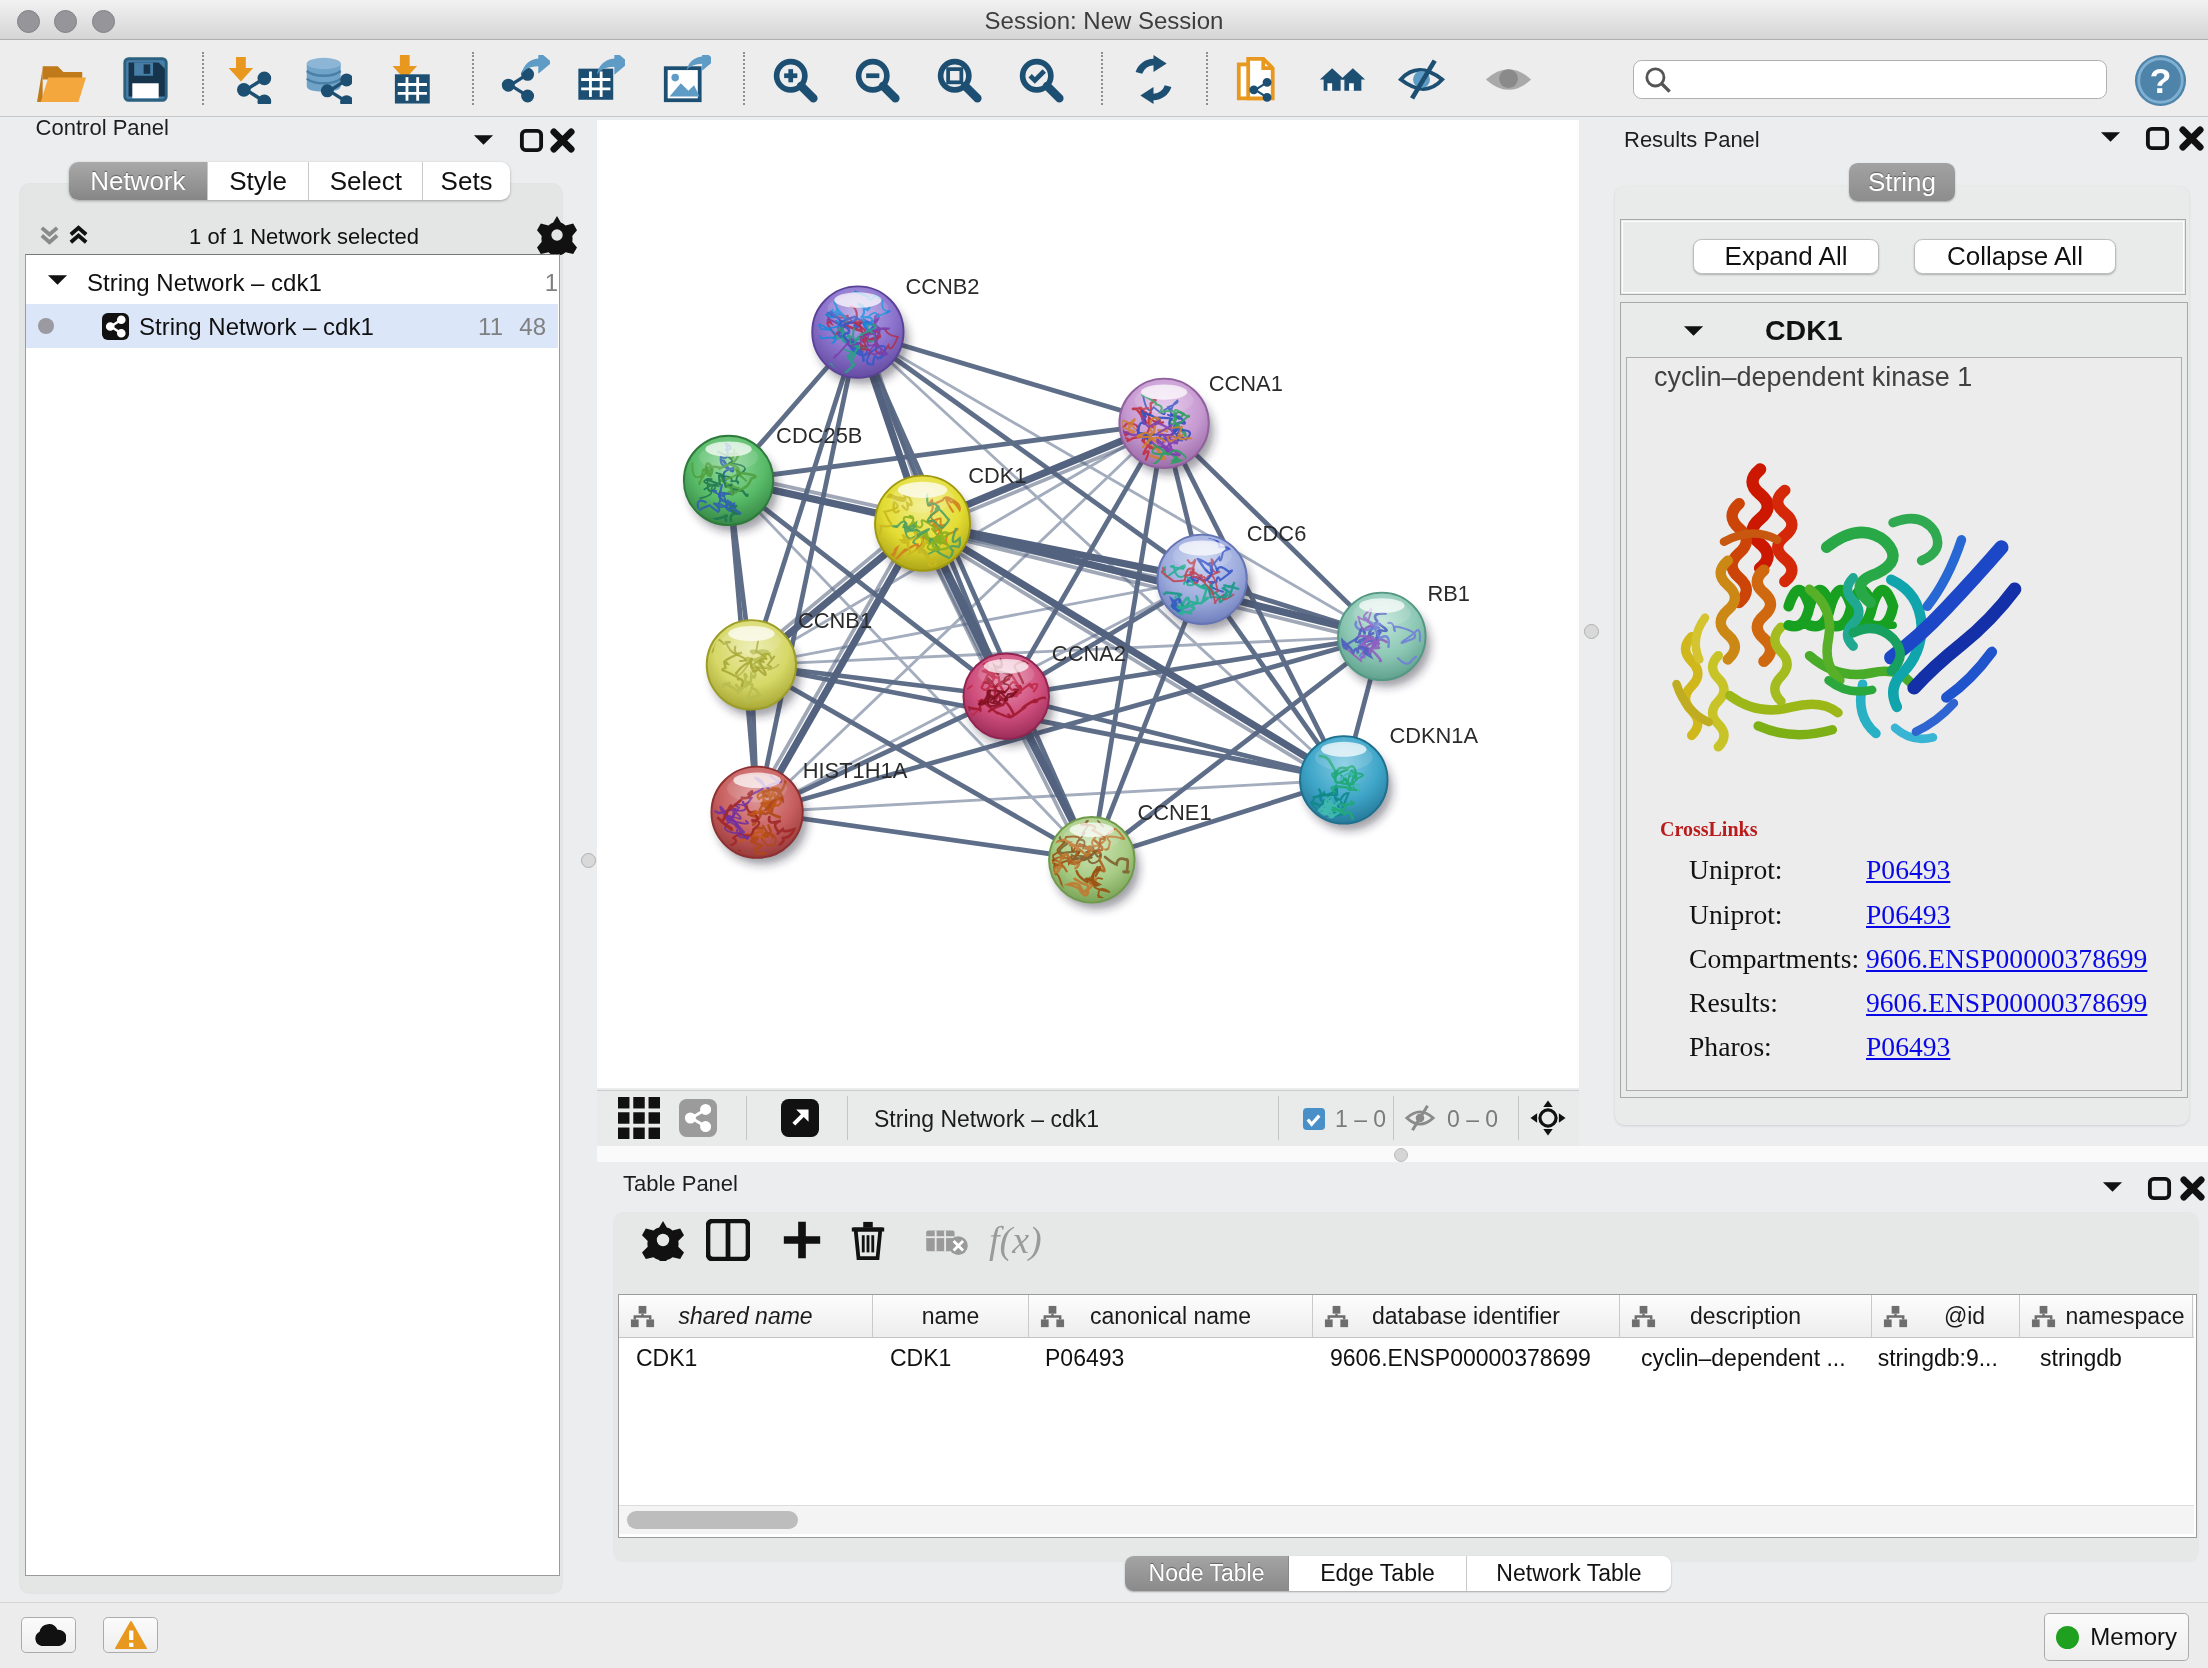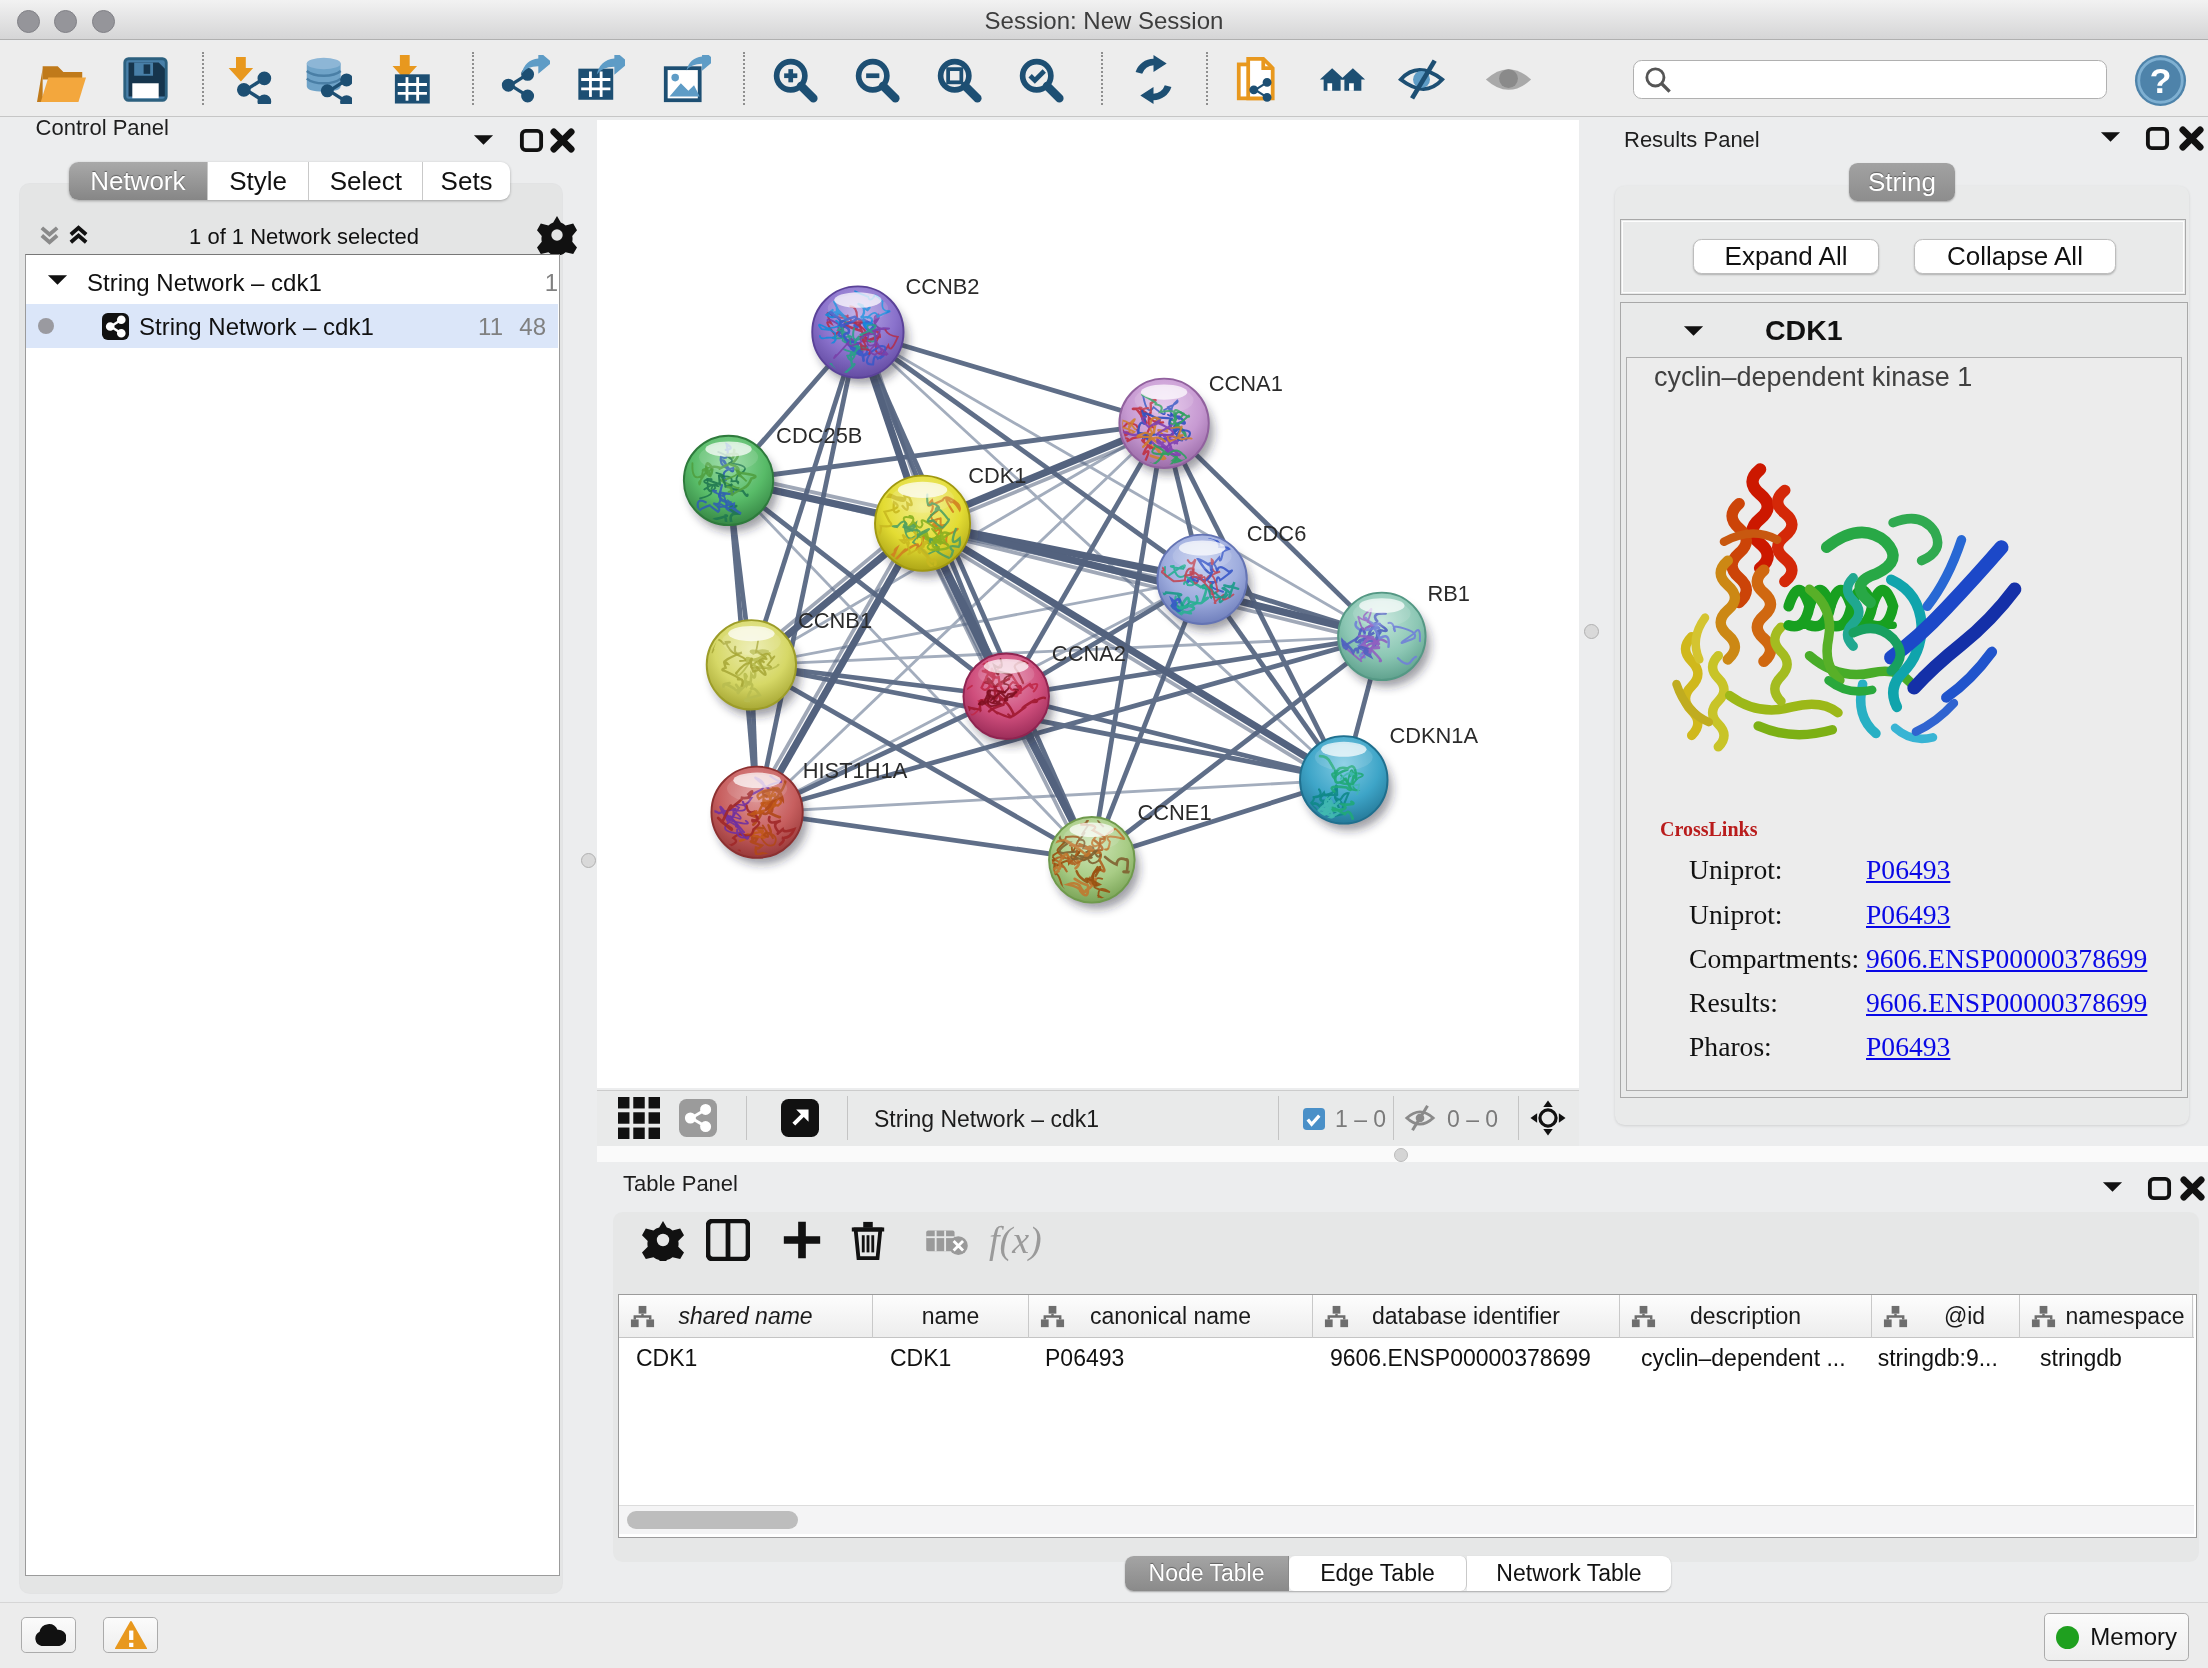--- a/index.html
+++ b/index.html
@@ -24,21 +24,21 @@
 #hsplit{left:597px;top:1146px;width:1611px;height:16px;background:#fafafa;}
 #tp-container{left:613px;top:1212px;width:1586px;height:350px;background:#e6e7e7;border-radius:9.5px;}
 #tablebox{left:618px;top:1294px;width:1579px;height:244px;background:#fff;border:1.9px solid #9b9b9b;}
 #thead{left:0;top:0;width:1575px;height:43px;background:linear-gradient(#fdfdfd,#ededed);border-bottom:1px solid #c4c4c4;display:flex;}
 .th{position:relative;height:43px;border-right:1px solid #c9c9c9;display:flex;align-items:center;justify-content:center;font-size:23px;color:#1a1a1a;white-space:nowrap;overflow:hidden;}
 .trow{position:absolute;left:0;top:44px;width:1575px;height:38px;display:flex;font-size:23px;color:#111;}
 .td{height:38px;display:flex;align-items:center;white-space:nowrap;overflow:hidden;}
 #hscroll{left:0px;top:210px;width:1575px;height:28.5px;background:#f4f4f5;border-top:1px solid #dcdcdc;}
 #hthumb{left:7.6px;top:4.8px;width:171px;height:18px;border-radius:9.5px;background:#bdbdbd;}
 .btabs{top:1556px;height:35px;display:flex;font-size:23px;border-radius:8.6px;box-shadow:0 1px 1.9px rgba(0,0,0,0.3);}
-.btabs .seg{display:flex;align-items:center;justify-content:center;background:#fff;border-right:1px solid #c9c9c9;color:#111;border-radius:6px;}
+.btabs .seg{display:flex;align-items:center;justify-content:center;background:#fff;border-right:1px solid #c9c9c9;color:#111;}
 .btabs .seg.first{border-radius:8.6px 0 0 8.6px;border-right:1px solid #8a8a8a;}
 .btabs .seg.last{border-radius:0 8.6px 8.6px 0;border-right:none;text-align:center;}
 .btabs .seg.sel{background:linear-gradient(#a4a4a4,#8a8a8a);color:#fff;text-shadow:0 -1px 1px rgba(0,0,0,0.4);}
 #rp-container{left:1615px;top:186px;width:574px;height:939px;background:#e9eaea;border-radius:9.5px;box-shadow:0 1px 2.9px rgba(0,0,0,0.12);}
 #stringtab{left:1849px;top:163px;width:106px;height:38px;background:linear-gradient(#a2a2a2,#8d8d8d);border-radius:8.6px;color:#fff;font-size:26px;display:flex;align-items:center;justify-content:center;text-shadow:0 -1px 1px rgba(0,0,0,0.4);box-shadow:0 1px 1.9px rgba(0,0,0,0.3);}
 #expandbox{left:1620px;top:219px;width:566px;height:76px;border:1.9px solid #a8a8a8;outline:1.9px solid #fdfdfd;outline-offset:-3.8px;background:#e9eaea;}
 .rbtn{top:239px;height:35px;background:#fff;border:1px solid #bdbdbd;border-radius:8.6px;box-shadow:0 1px 1.9px rgba(0,0,0,0.25);font-size:26px;color:#111;display:flex;align-items:center;justify-content:center;}
 #cdk1box{left:1620px;top:302px;width:568px;height:796px;border:1.9px solid #a8a8a8;background:#e9eaea;}
 #cdk1content{left:1626px;top:357px;width:556px;height:734px;border:1px solid #adadad;background:#ececec;}
 #statusbar{left:0;top:1602px;width:2208px;height:67px;background:#ececec;border-top:1px solid #d6d6d6;}

